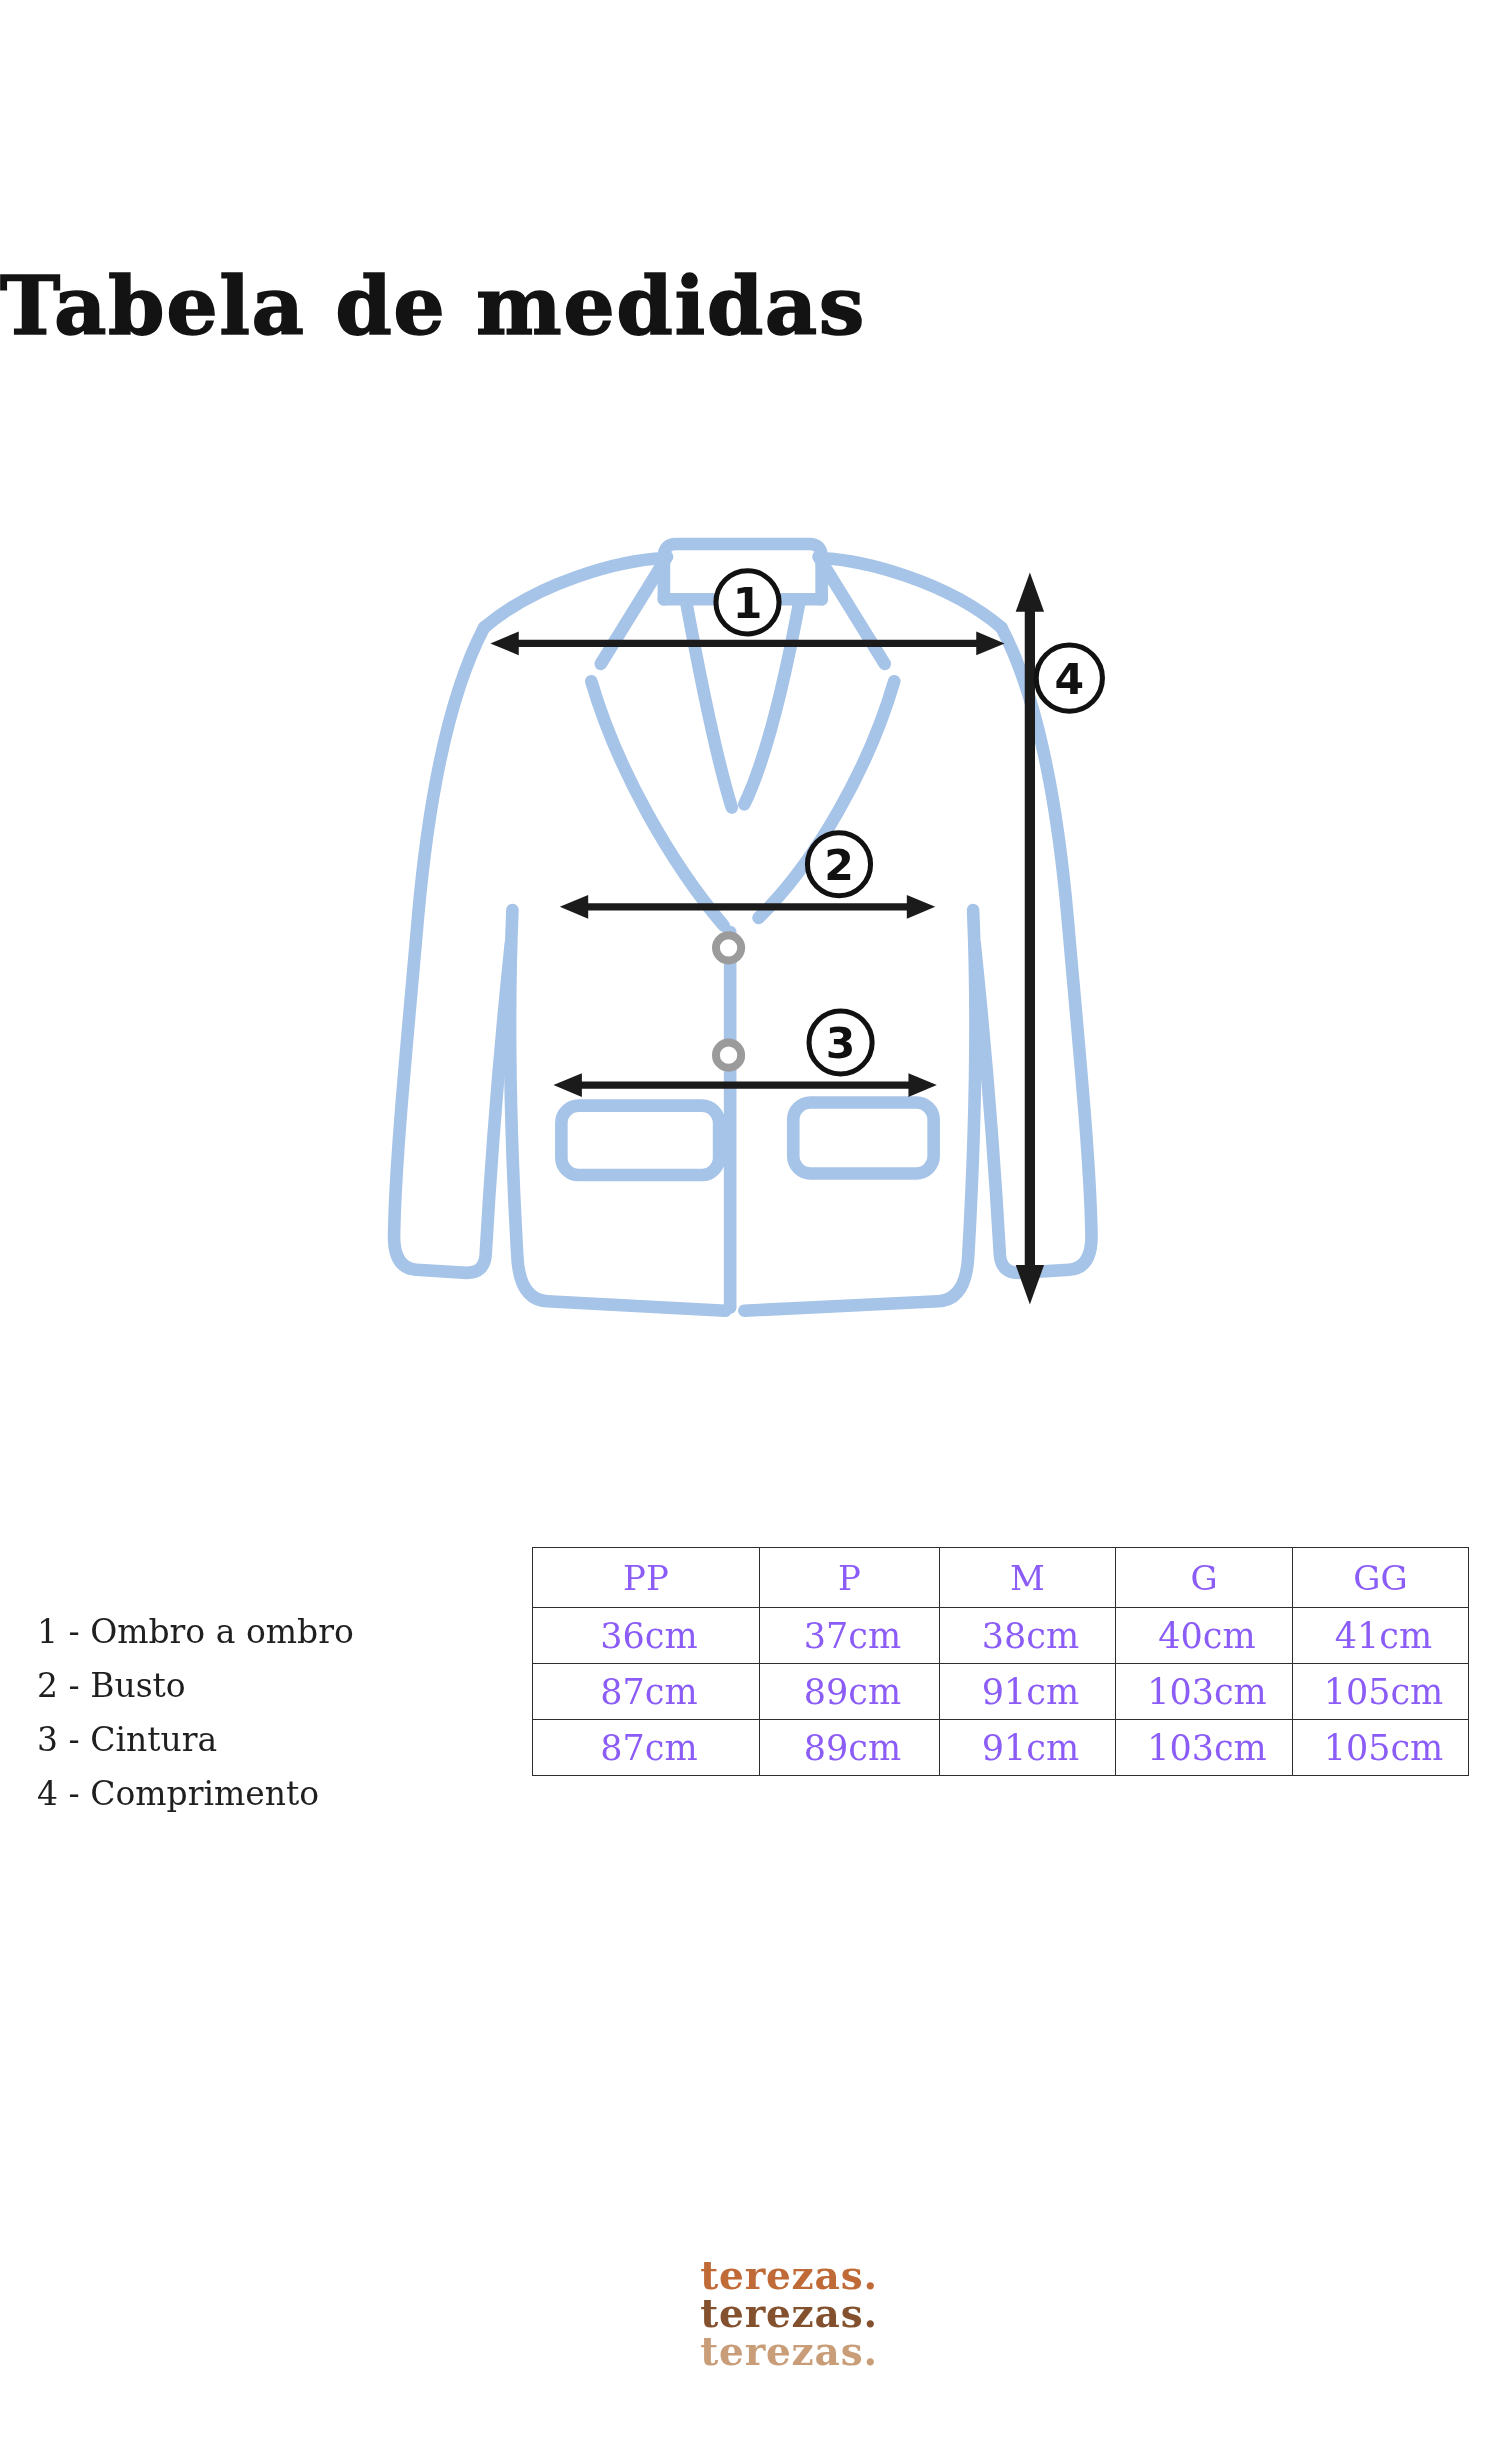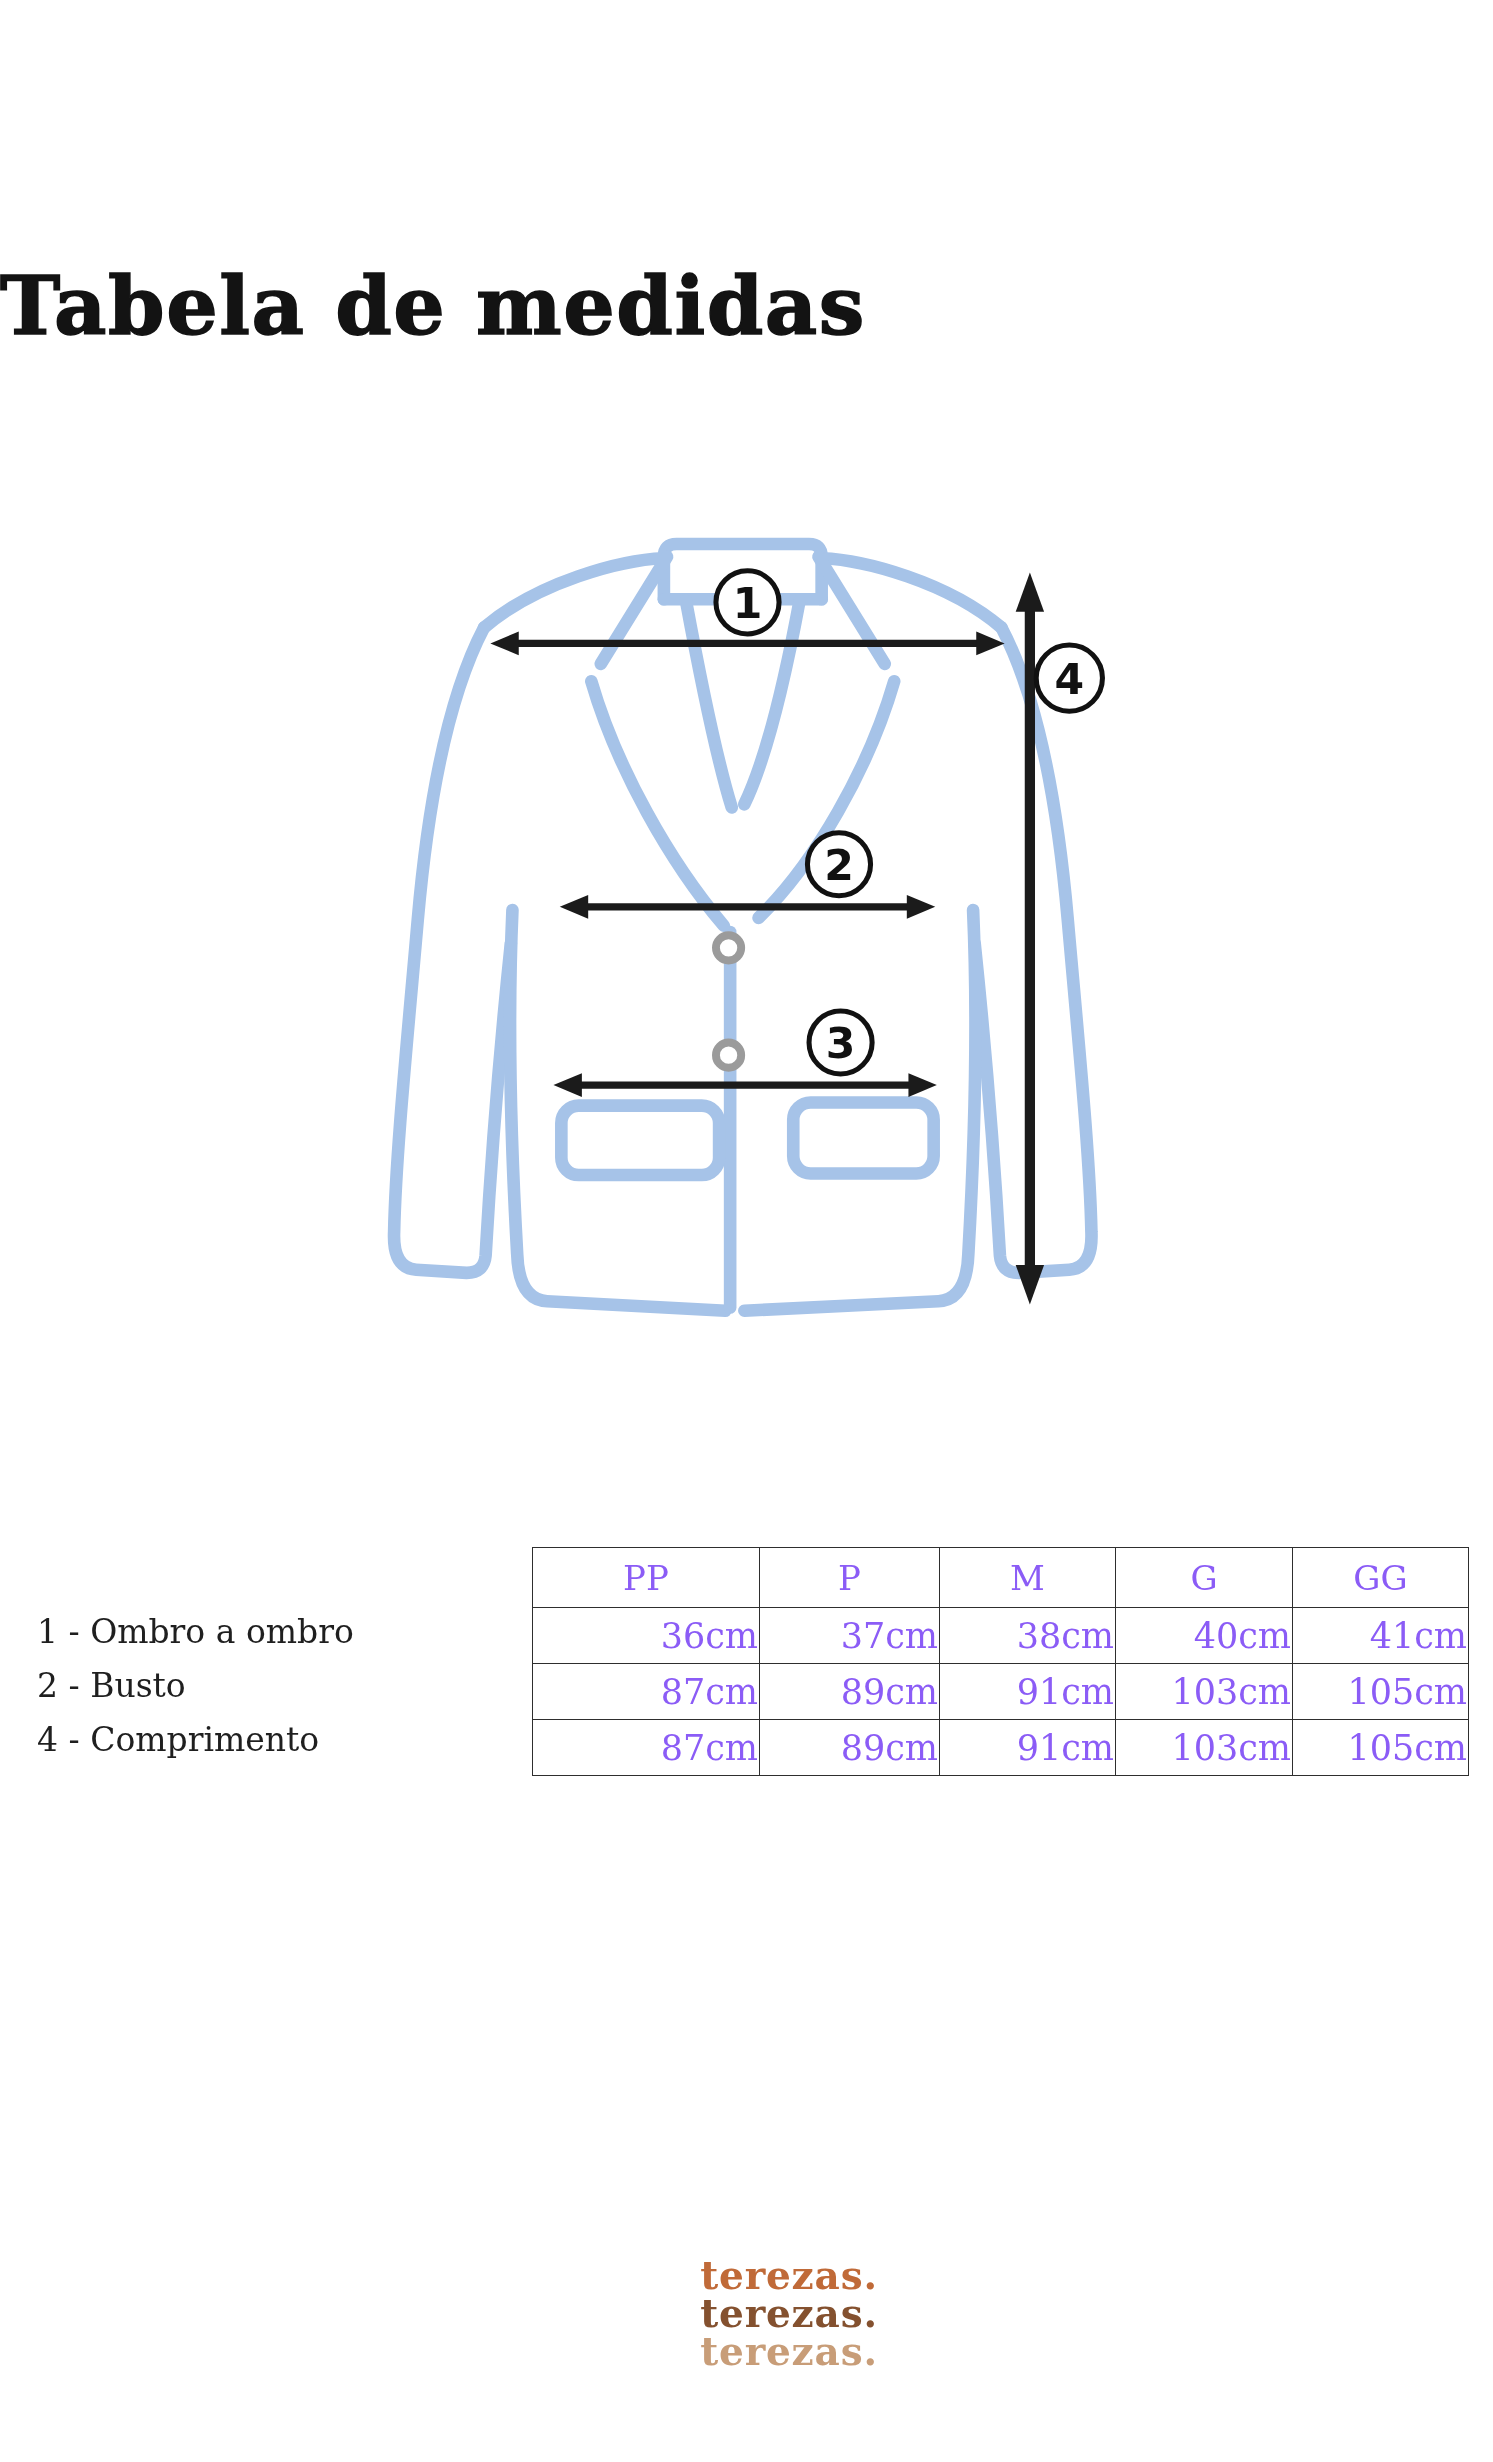--- a/index.html
+++ b/index.html
@@ -24,21 +24,21 @@
     border-collapse:collapse;table-layout:fixed;
     font-size:35px;color:#8b5cf6;
   }
   .size-table th,.size-table td{
     border:1.5px solid #2e2e2e;
     font-weight:400;
     vertical-align:middle;
     overflow:hidden;white-space:nowrap;
   }
   .size-table thead th{height:57px;text-align:center;font-size:34px;}
-  .size-table tbody td{height:53px;text-align:right;padding-left:7px;}
+  .size-table tbody td{height:53px;text-align:center;padding-left:7px;}
   .brand{
     position:absolute;left:789px;top:2256px;transform:translateX(-50%);
     text-align:center;font-weight:700;font-size:39px;line-height:38px;
     letter-spacing:0.8px;
   }
   .brand span{display:block;}
 </style>
 </head>
 <body>
 
@@ -109,20 +109,21 @@
     <g>
       <circle cx="449" cy="95" r="21" fill="#ffffff" stroke="#111111" stroke-width="3.2"></circle>
       <text x="449" y="105">4</text>
     </g>
   </g>
 </svg>
 
 <div class="legend">
   <div class="legend-item">1 - Ombro a ombro</div>
   <div class="legend-item">2 - Busto</div>
+  <div class="legend-item">3 - Cintura</div>
   <div class="legend-item">4 - Comprimento</div>
 </div>
 
 <table class="size-table">
   <colgroup>
     <col style="width:227px">
       <col style="width:180px">
       <col style="width:176px">
       <col style="width:177px">
       <col style="width:176px">

